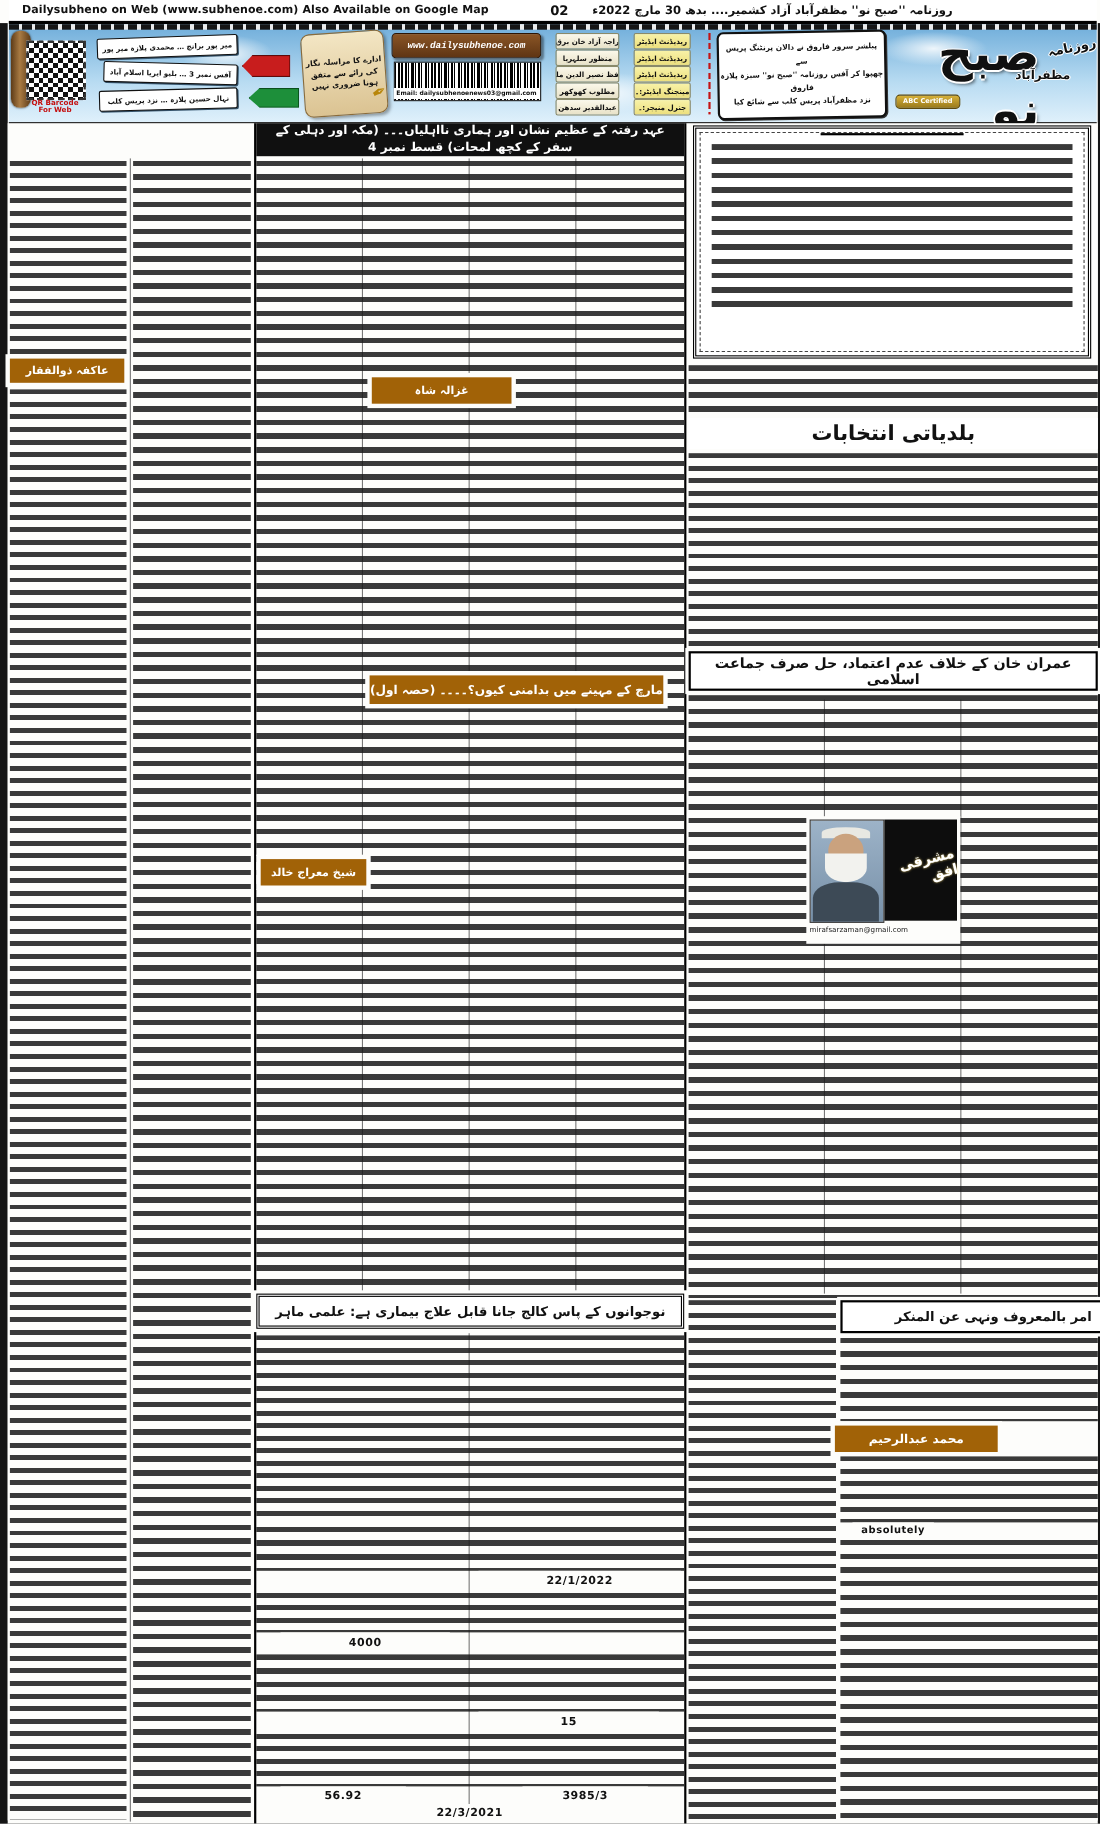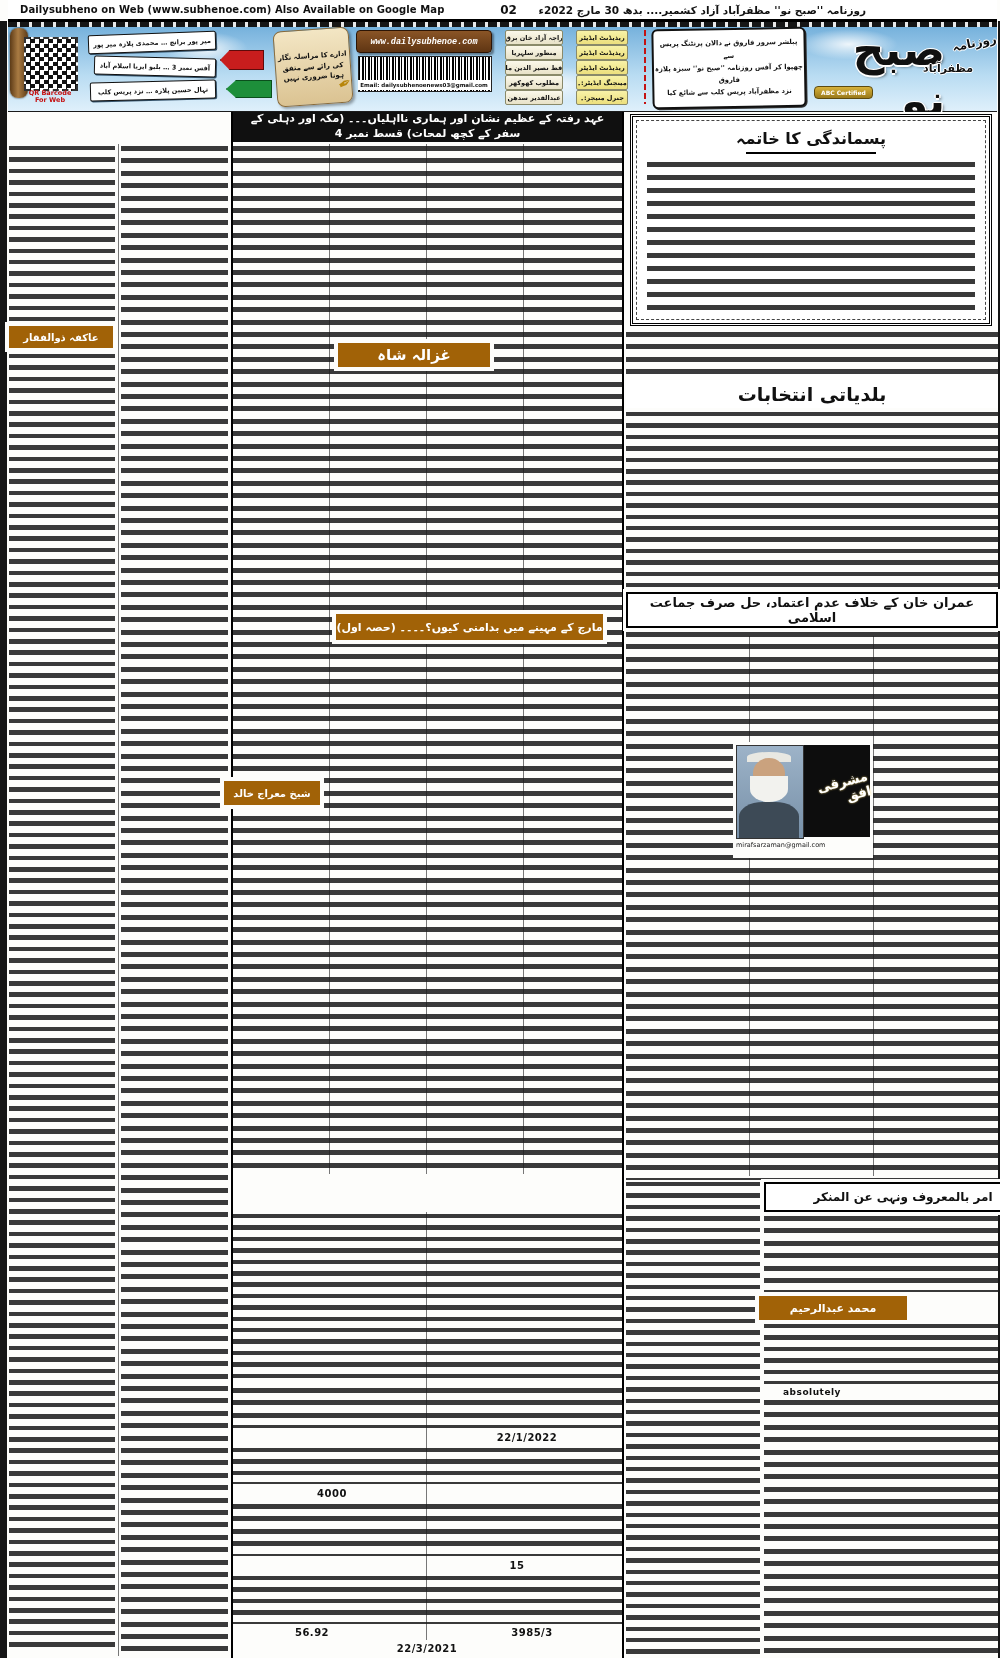--- a/index.html
+++ b/index.html
@@ -193,38 +193,38 @@
     <div class="vthin" style="left:742px;top:524px;height:540px;"></div>
     <div class="vthin" style="left:866px;top:524px;height:540px;"></div>
 
     <div class="tx" style="left:114px;top:34px;width:107px;height:1508px;"></div>
     <div class="tx d2" style="left:2px;top:34px;width:106px;height:176px;"></div>
     <div class="blackbox" style="left:2px;top:214px;width:104px;height:22px;font-size:10px;">عاکفہ ذوالفقار</div>
     <div class="tx d2" style="left:2px;top:242px;width:106px;height:1300px;"></div>
 
     <div class="hlbar" style="left:226px;top:0;width:389px;height:30px;font-size:11px;">عہد رفتہ کے عظیم نشان اور ہماری نااہلیاں۔۔۔ (مکہ اور دہلی کے سفر کے کچھ لمحات) قسط نمبر 4</div>
     <div class="tx" style="left:226px;top:34px;width:389px;height:1028px;"></div>
-    <div class="blackbox" style="left:331px;top:231px;width:152px;height:24px;font-size:15px;">غزالہ شاہ</div>
+    <div class="blackbox" style="left:331px;top:231px;width:127px;height:24px;font-size:10px;">غزالہ شاہ</div>
     <div class="blackbox" style="left:329px;top:502px;width:267px;height:26px;font-size:11px;">مارچ کے مہینے میں بدامنی کیوں؟۔۔۔۔ (حصہ اول)</div>
-    <div class="blackbox" style="left:217px;top:669px;width:96px;height:24px;font-size:10px;">شیخ معراج خالد</div>
+    <div class="blackbox" style="left:230px;top:669px;width:96px;height:24px;font-size:10px;">شیخ معراج خالد</div>
+    <div class="borderbox" style="left:226px;top:1064px;width:389px;height:32px;font-size:12px;border:3px double #000;">نوجوانوں کے پاس کالج جانا قابل علاج بیماری ہے: علمی ماہر</div>
     <div class="tx d2" style="left:226px;top:1102px;width:389px;height:168px;"></div>
 
     <div class="tx" style="left:226px;top:1276px;width:389px;height:40px;"></div>
     <div class="fragline" style="left:430px;top:1318px;width:180px;height:14px;">22/1/2022</div>
     <div class="tx d2" style="left:226px;top:1336px;width:389px;height:36px;"></div>
     <div class="fragline" style="left:250px;top:1374px;width:150px;height:14px;">4000</div>
     <div class="tx" style="left:226px;top:1392px;width:389px;height:52px;"></div>
     <div class="fragline" style="left:430px;top:1446px;width:160px;height:14px;">15</div>
     <div class="tx d2" style="left:226px;top:1464px;width:389px;height:48px;"></div>
     <div class="fragline" style="left:250px;top:1514px;width:110px;height:13px;">56.92</div>
     <div class="fragline" style="left:470px;top:1514px;width:110px;height:13px;">3985/3</div>
     <div class="fragline" style="left:360px;top:1530px;width:120px;height:13px;">22/3/2021</div>
 
     <div class="ed-box">
-      <div class="ed-title">پسماندگی کا خاتمہ</div>
       <div class="ed-rule"></div>
       <div class="ed-tx"></div>
     </div>
     <div class="tx" style="left:619px;top:220px;width:372px;height:46px;"></div>
     <div class="disp" style="left:619px;top:268px;width:372px;height:28px;font-size:19px;">بلدیاتی انتخابات</div>
     <div class="tx d2" style="left:619px;top:300px;width:372px;height:176px;"></div>
     <div class="borderbox" style="left:619px;top:480px;width:372px;height:36px;font-size:13px;">عمران خان کے خلاف عدم اعتماد، حل صرف جماعت اسلامی</div>
     <div class="tx" style="left:619px;top:520px;width:372px;height:548px;"></div>
 
     <div class="photo">

